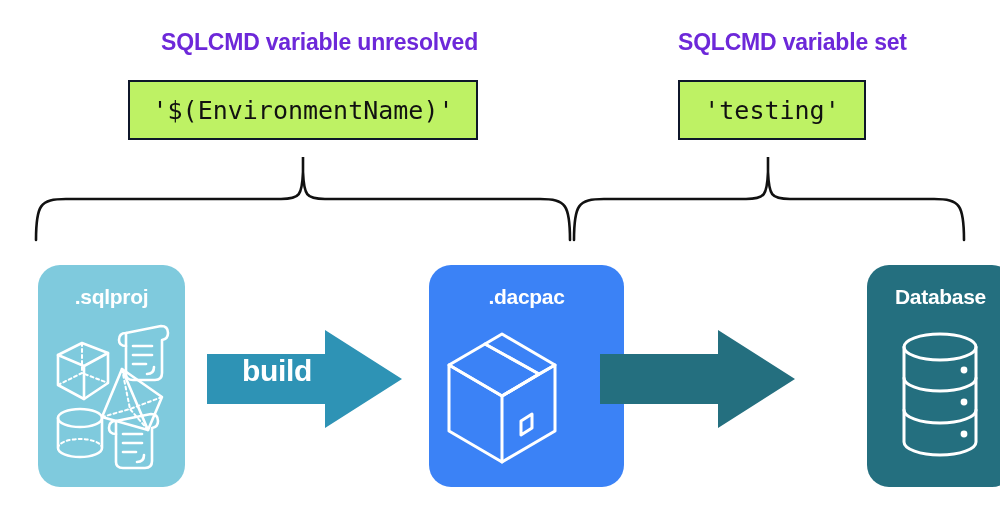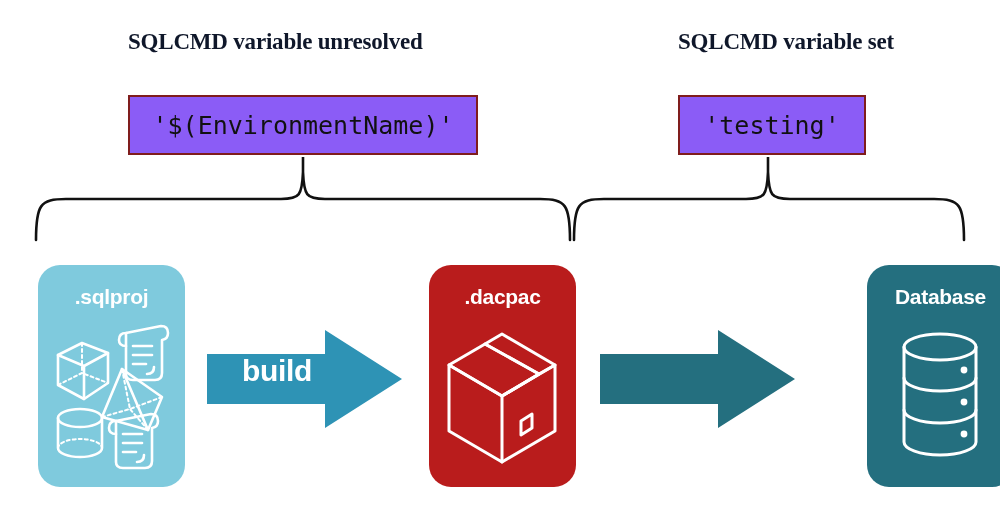--- a/index.html
+++ b/index.html
@@ -14,45 +14,44 @@
     position: relative;
     width: 1000px;
     height: 522px;
     background: #ffffff;
     overflow: hidden;
   }
 
   
   .section-title {
     position: absolute;
-    font-family: Liberation Serif, serif;
+    font-family: Liberation Sans, sans-serif;
     font-weight: bold;
     font-size: 23px;
-    color: #0f172a;
-    text-align: left;
+    color: #6d28d9;
+    text-align: right;
     white-space: nowrap;
     letter-spacing: -0.2px;
   }
   #title-left  { left: 128px; top: 29px; width: 350px; }
   #title-right { left: 678px; top: 29px; width: 188px; }
 
   
   .code-box {
     position: absolute;
     box-sizing: border-box;
-    border: 2px solid #7f1d1d;
-    background: #8b5cf6;
+    border: 2px solid #0f172a;
+    background: #bef264;
     display: flex;
     align-items: center;
     justify-content: center;
     font-family: "DejaVu Sans Mono", "Liberation Mono", monospace;
     font-size: 25px;
     color: #111111;
     letter-spacing: 0px;
-    margin-top: 15px;
   }
   #code-left  { left: 128px; top: 80px; width: 350px; height: 60px; }
   #code-right { left: 678px; top: 80px; width: 188px; height: 60px; }
 
   
   #braces {
     position: absolute;
     left: 0;
     top: 0;
     width: 1000px;
@@ -62,21 +61,21 @@
 
   
   .stage-card {
     position: absolute;
     top: 265px;
     width: 147px;
     height: 222px;
     border-radius: 22px;
   }
   #card-sqlproj  { left: 38px;  background: #7fcadd; }
-  #card-dacpac   { left: 429px; background: #b91c1c; }
+  #card-dacpac   { left: 429px; background: #3b82f6; padding-left: 48px; }
   #card-database { left: 819px; background: #246f7f; margin-left: 48px; }
 
   .card-label {
     position: absolute;
     left: 0;
     right: 0;
     top: 20px;
     text-align: center;
     font-family: "Liberation Sans", sans-serif;
     font-weight: bold;

